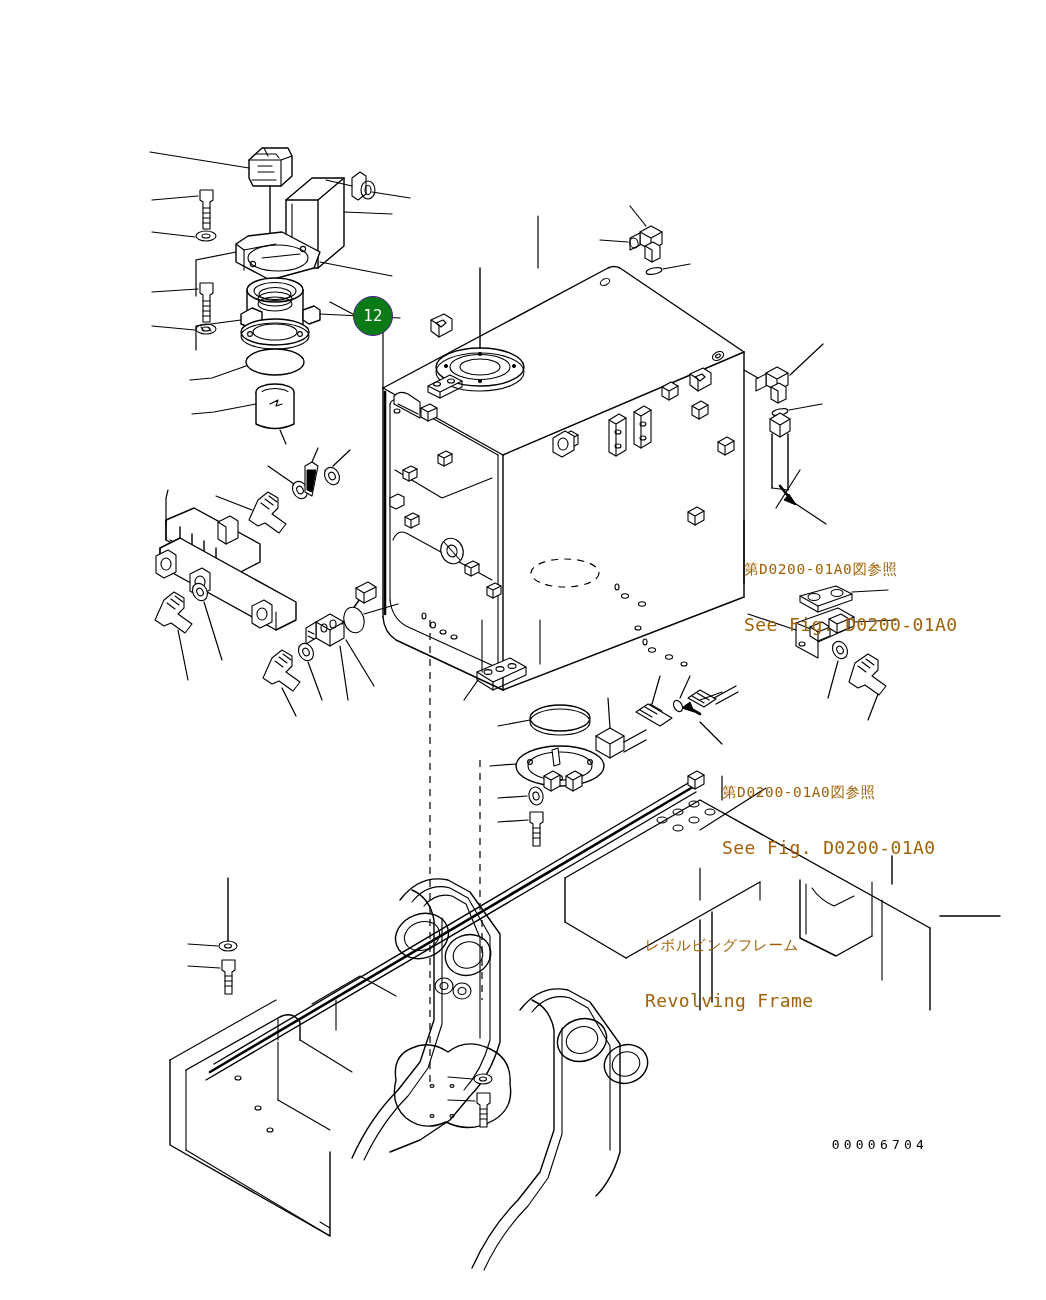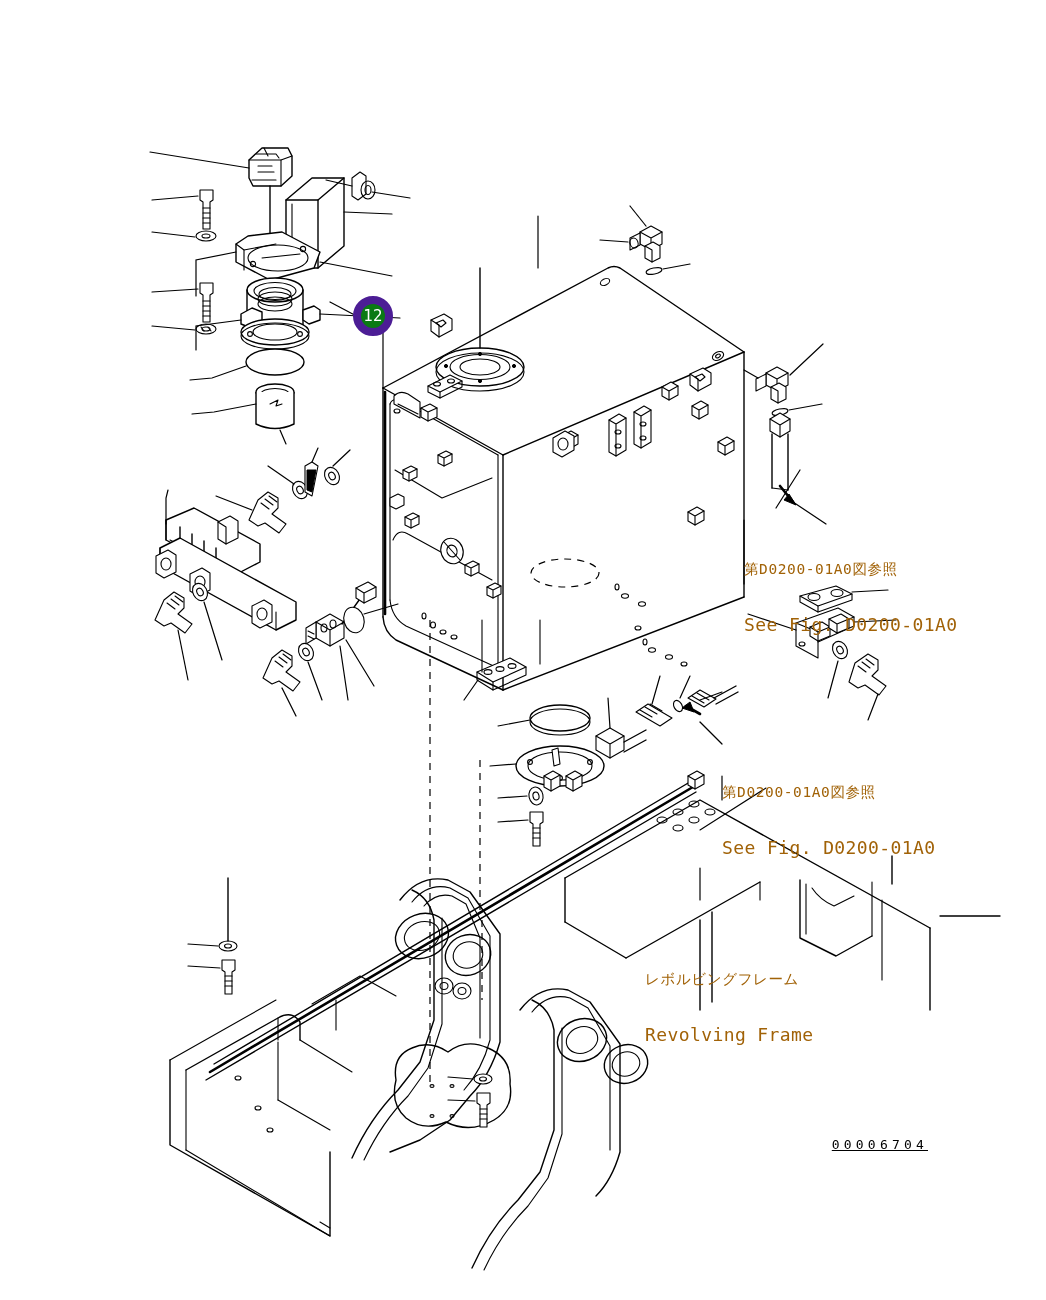--- a/index.html
+++ b/index.html
@@ -15,27 +15,27 @@
   .ln-hv{fill:none;stroke:#000;stroke-width:2.6;stroke-linecap:round;stroke-linejoin:round;}
   .lead{fill:none;stroke:#000;stroke-width:1.2;stroke-linecap:round;}
   .dash{fill:none;stroke:#000;stroke-width:1.2;stroke-dasharray:7 6;stroke-linecap:butt;}
   .fillw{fill:#ffffff;stroke:#000;stroke-width:1.4;stroke-linejoin:round;}
   .fillw-t{fill:#ffffff;stroke:#000;stroke-width:1.1;stroke-linejoin:round;}
   .fillk{fill:#000000;stroke:#000;stroke-width:1;}
 
   .note{position:absolute;color:#a16207;white-space:pre;font-family:"DejaVu Sans Mono", monospace;}
   .note .jp{font-size:14.5px;letter-spacing:0.6px;line-height:18px;}
   .note .en{font-size:18px;letter-spacing:0.4px;line-height:18px;}
-  #drawing-number{position:absolute;right:118px;bottom:148px;font-size:13px;letter-spacing:4.2px;color:#000;text-decoration:underline;}
+  #drawing-number{position:absolute;right:118px;bottom:148px;font-size:13px;letter-spacing:4.2px;color:#000;}
 
   #callout-12{
     position:absolute;left:353px;top:296px;width:40px;height:40px;
     border-radius:50%;
     background:#0a7a14;
-    border:8px solid #4c1d95;
+    border:1px solid #4c1d95;
     box-sizing:border-box;
     display:flex;align-items:center;justify-content:center;
     color:#ffffff;font-size:15px;font-family:"DejaVu Sans", sans-serif;
     line-height:1;
   }
 </style>
 </head>
 <body>
 
 <div id="sheet">
@@ -593,21 +593,21 @@
 <div class="note" id="note-see-fig-upper" style="left:744px;top:522px;">
   <div class="jp">第D0200-01A0図参照</div>
   <div class="en">See Fig. D0200-01A0</div>
 </div>
 
 <div class="note" id="note-see-fig-lower" style="left:722px;top:745px;">
   <div class="jp">第D0200-01A0図参照</div>
   <div class="en">See Fig. D0200-01A0</div>
 </div>
 
-<div class="note" id="note-revolving-frame" style="left:645px;top:932px;">
+<div class="note" id="note-revolving-frame" style="left:645px;top:898px;">
   <div class="jp">レボルビングフレーム</div>
   <div class="en">Revolving Frame</div>
 </div>
 
 <div id="callout-12">
   <span>12</span>
 </div>
 
 <div id="drawing-number">00006704</div>
 

